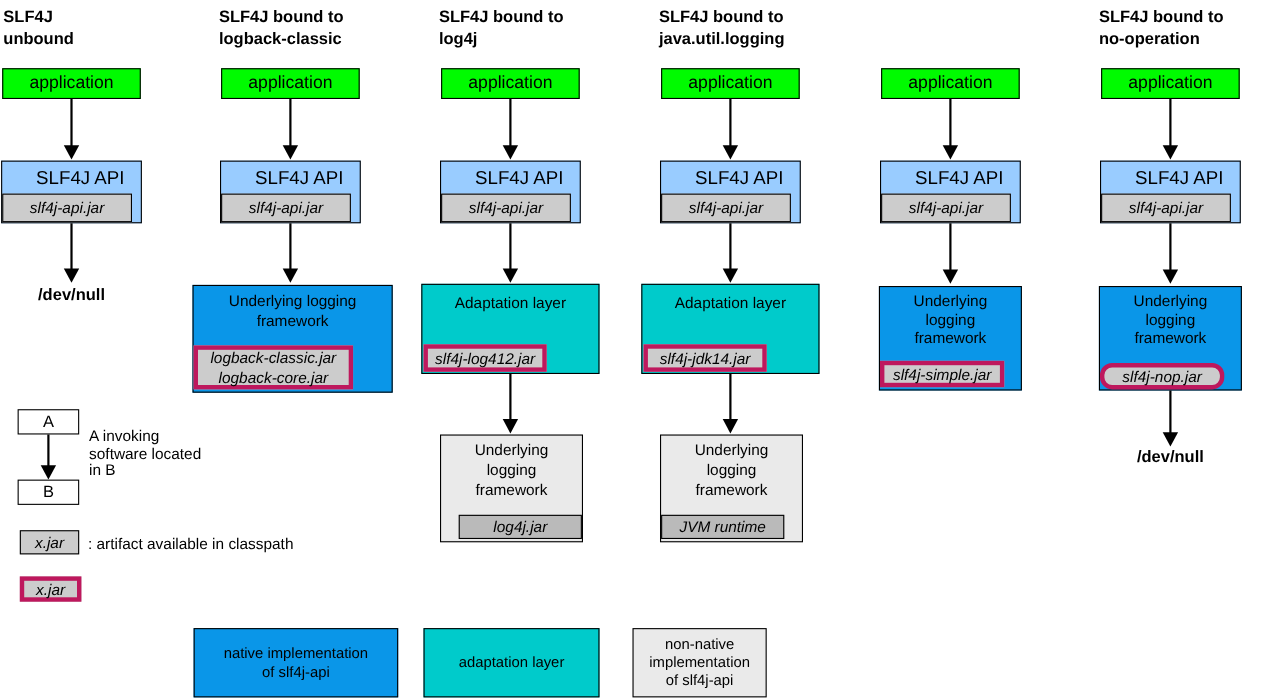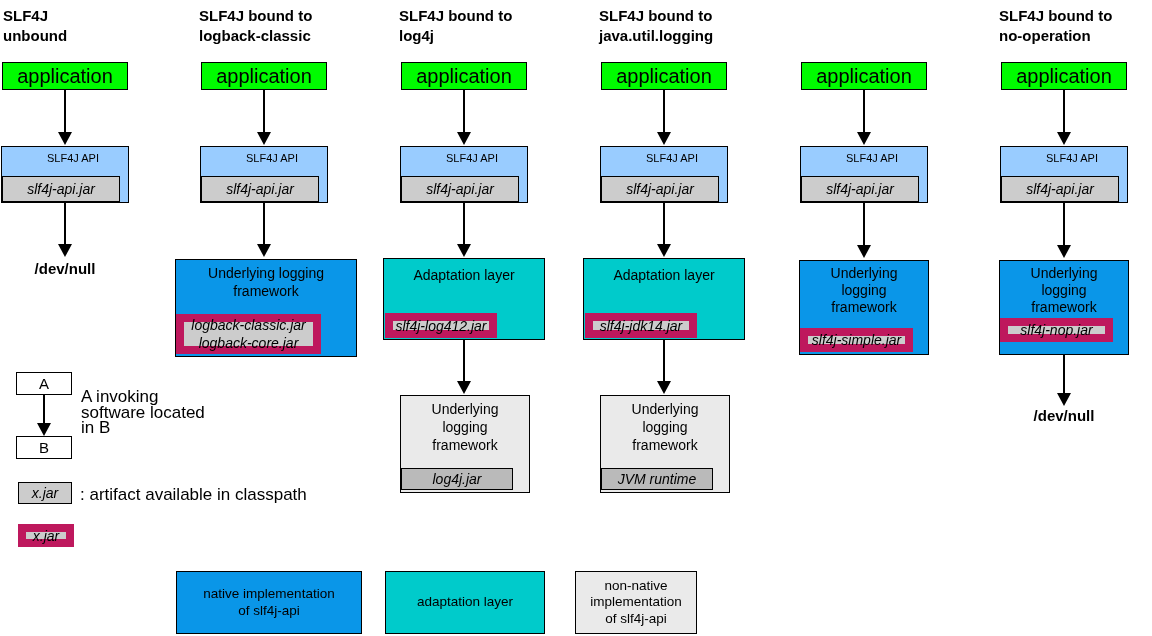--- a/index.html
+++ b/index.html
@@ -4,42 +4,42 @@
 <style>
   html,body{margin:0;padding:0;background:#ffffff;}
   #canvas{
     position:relative;width:1152px;height:636px;background:#ffffff;
     font-family:"Liberation Sans","DejaVu Sans",sans-serif;color:#000;
     overflow:hidden;
   }
   .title{position:absolute;font-weight:bold;font-size:15px;line-height:20px;white-space:pre-line;}
   .box{position:absolute;box-sizing:border-box;border:1px solid #000;}
   .cbox{display:flex;align-items:center;justify-content:center;text-align:center;}
-  .app{background:#00fb00;font-size:20px;}
+  .app{background:#00fb00;font-size:16px;}
   .api{background:#99ccff;}
-  .api-label{position:absolute;top:5px;left:16px;right:0;text-align:center;font-size:11px;}
+  .api-label{position:absolute;top:5px;left:16px;right:0;text-align:center;font-size:17px;}
   .jar{position:absolute;box-sizing:border-box;background:#cccccc;border:1px solid #000;
        font-style:italic;font-size:14px;display:flex;align-items:center;justify-content:center;
        text-align:center;white-space:pre-line;line-height:18px;}
-  .jar.binding{border:8px solid #be185d;}
+  .jar.binding{border:4px solid #be185d;}
   .jar.dark{background:#bababa;}
   .fw-blue{background:#0a96e8;}
   .fw-teal{background:#00cbcb;}
   .fw-light{background:#eaeaea;}
   .fw-label{position:absolute;top:4px;left:0;right:0;text-align:center;font-size:14px;
             line-height:18px;white-space:pre-line;}
   .arrow{position:absolute;width:14px;transform:translateX(-7px);}
   .arrow::before{content:"";position:absolute;left:6px;top:0;bottom:11px;width:2px;background:#000;}
   .arrow::after{content:"";position:absolute;left:0;bottom:0;width:0;height:0;
                 border-left:7px solid transparent;border-right:7px solid transparent;
                 border-top:13px solid #000;}
   .devnull{position:absolute;font-weight:bold;font-size:15px;width:140px;text-align:center;
            transform:translateX(-70px);}
   .ab-box{background:#ffffff;font-size:15px;}
-  .note{position:absolute;font-size:17px;line-height:15.5px;white-space:pre-line;}
+  .note{position:absolute;font-size:14px;line-height:15.5px;white-space:pre-line;}
   .key-box{font-size:13.5px;line-height:16.5px;white-space:pre-line;}
 </style>
 </head>
 <body>
 
 <div id="canvas">
 
   <div class="title" style="left:3px;top:6px;">SLF4J
 unbound</div>
   <div class="box app cbox" style="left:2px;top:62px;width:126px;height:28px;">application</div>
@@ -78,21 +78,21 @@
   <div class="arrow" style="left:464px;top:203px;height:54px;"></div>
   <div class="box fw-teal" style="left:383px;top:258px;width:162px;height:82px;">
     <div class="fw-label" style="top:7px;">Adaptation layer</div>
     <div class="jar binding" style="left:1px;bottom:1px;width:112px;height:25px;">slf4j-log412.jar</div>
   </div>
   <div class="arrow" style="left:464px;top:340px;height:54px;"></div>
   <div class="box fw-light" style="left:400px;top:395px;width:130px;height:98px;">
     <div class="fw-label">Underlying
 logging
 framework</div>
-    <div class="jar dark" style="left:0;bottom:2px;width:112px;height:22px;">log4j.jar</div>
+    <div class="jar dark" style="left:16px;bottom:2px;width:112px;height:22px;">log4j.jar</div>
   </div>
 
   <div class="title" style="left:599px;top:6px;">SLF4J bound to
 java.util.logging</div>
   <div class="box app cbox" style="left:601px;top:62px;width:126px;height:28px;">application</div>
   <div class="arrow" style="left:664px;top:90px;height:55px;"></div>
   <div class="box api" style="left:600px;top:146px;width:128px;height:57px;">
     <div class="api-label">SLF4J API</div>
     <div class="jar" style="left:0;bottom:0;width:118px;height:26px;">slf4j-api.jar</div>
   </div>
@@ -129,21 +129,21 @@
   <div class="arrow" style="left:1064px;top:90px;height:55px;"></div>
   <div class="box api" style="left:1000px;top:146px;width:128px;height:57px;">
     <div class="api-label">SLF4J API</div>
     <div class="jar" style="left:0;bottom:0;width:118px;height:26px;">slf4j-api.jar</div>
   </div>
   <div class="arrow" style="left:1064px;top:203px;height:55px;"></div>
   <div class="box fw-blue" style="left:999px;top:260px;width:130px;height:95px;">
     <div class="fw-label" style="line-height:17px;">Underlying
 logging
 framework</div>
-    <div class="jar binding" style="left:0;bottom:12px;width:113px;height:24px;">slf4j-nop.jar</div>
+    <div class="jar binding" style="left:0;bottom:0;width:113px;height:24px;border-radius:11px;">slf4j-nop.jar</div>
   </div>
   <div class="arrow" style="left:1064px;top:355px;height:51px;"></div>
   <div class="devnull" style="left:1064px;top:407px;">/dev/null</div>
 
   <div class="box ab-box cbox" style="left:16px;top:372px;width:56px;height:23px;">A</div>
   <div class="arrow" style="left:44px;top:395px;height:41px;"></div>
   <div class="box ab-box cbox" style="left:16px;top:436px;width:56px;height:23px;">B</div>
   <div class="note" style="left:81px;top:389px;">A invoking
 software located
 in B</div>

